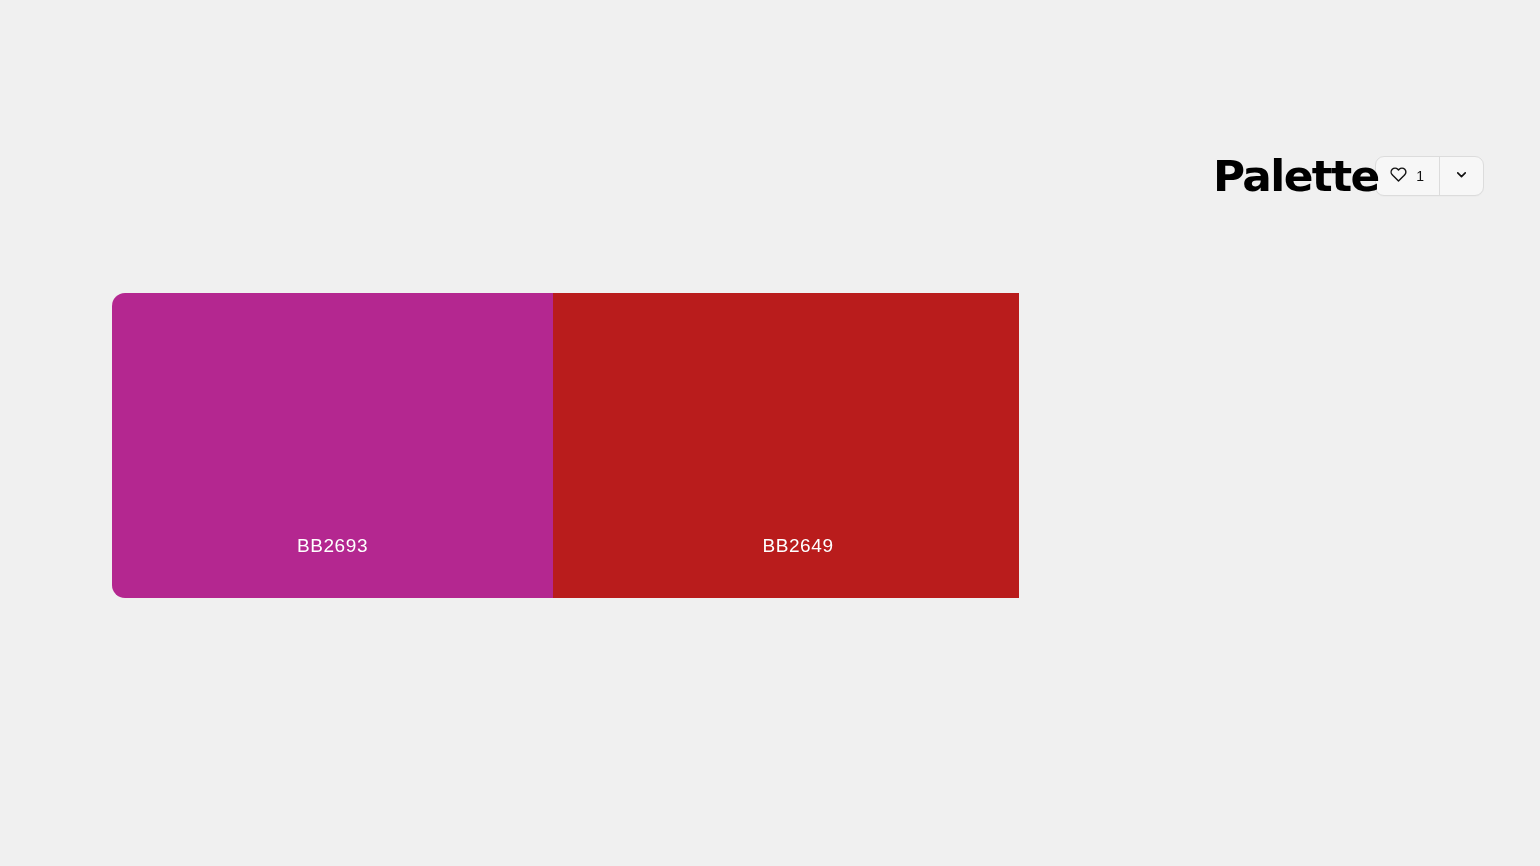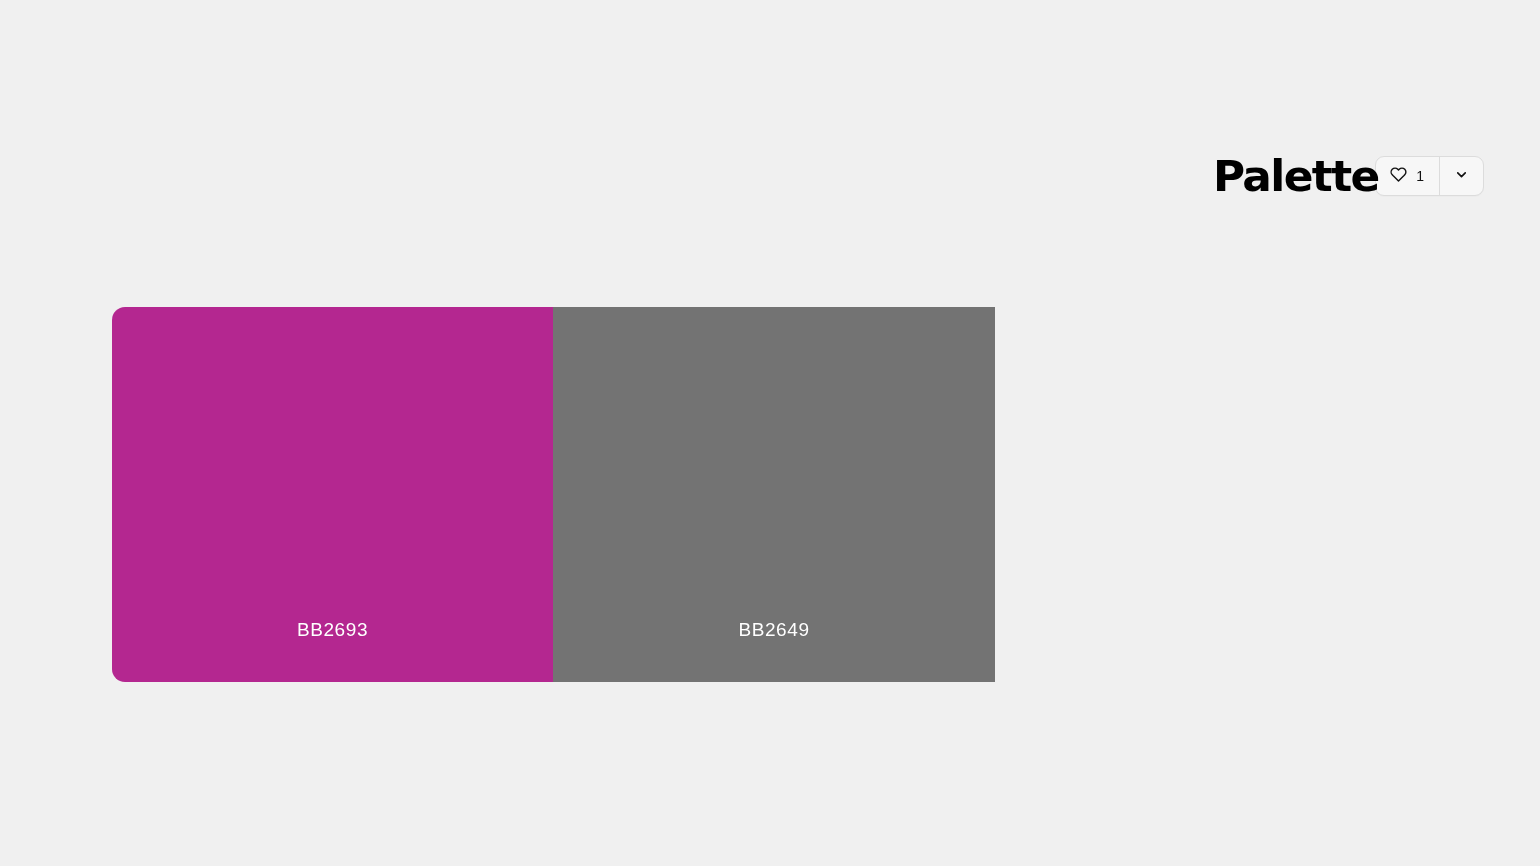--- a/index.html
+++ b/index.html
@@ -94,23 +94,23 @@
     height: 100%;
     box-sizing: border-box;
   }
 
   .icon { display: block; }
 
   
   .palette-strip {
     position: absolute;
     left: 112px;
-    top: 307px;
+    top: 293px;
     width: 1324px;
-    height: 375px;
+    height: 305px;
     display: flex;
     border-radius: 13px;
     overflow: hidden;
   }
 
   .swatch {
     position: relative;
     height: 100%;
     display: flex;
     align-items: flex-end;
@@ -158,20 +158,20 @@
 
     </div>
   </div>
 
   <div class="palette-strip">
 
     <div class="swatch" style="background: rgb(180, 39, 144); width: 441px;">
       <span class="swatch-label">BB2693</span>
     </div>
 
-    <div class="swatch" style="background: #737373; width: 442px;">
+    <div class="swatch" style="background: #b91c1c; width: 442px; padding-left: 24px;">
       <span class="swatch-label">BB2649</span>
     </div>
 
 
   </div>
 
 </div>
 
 </body></html>

